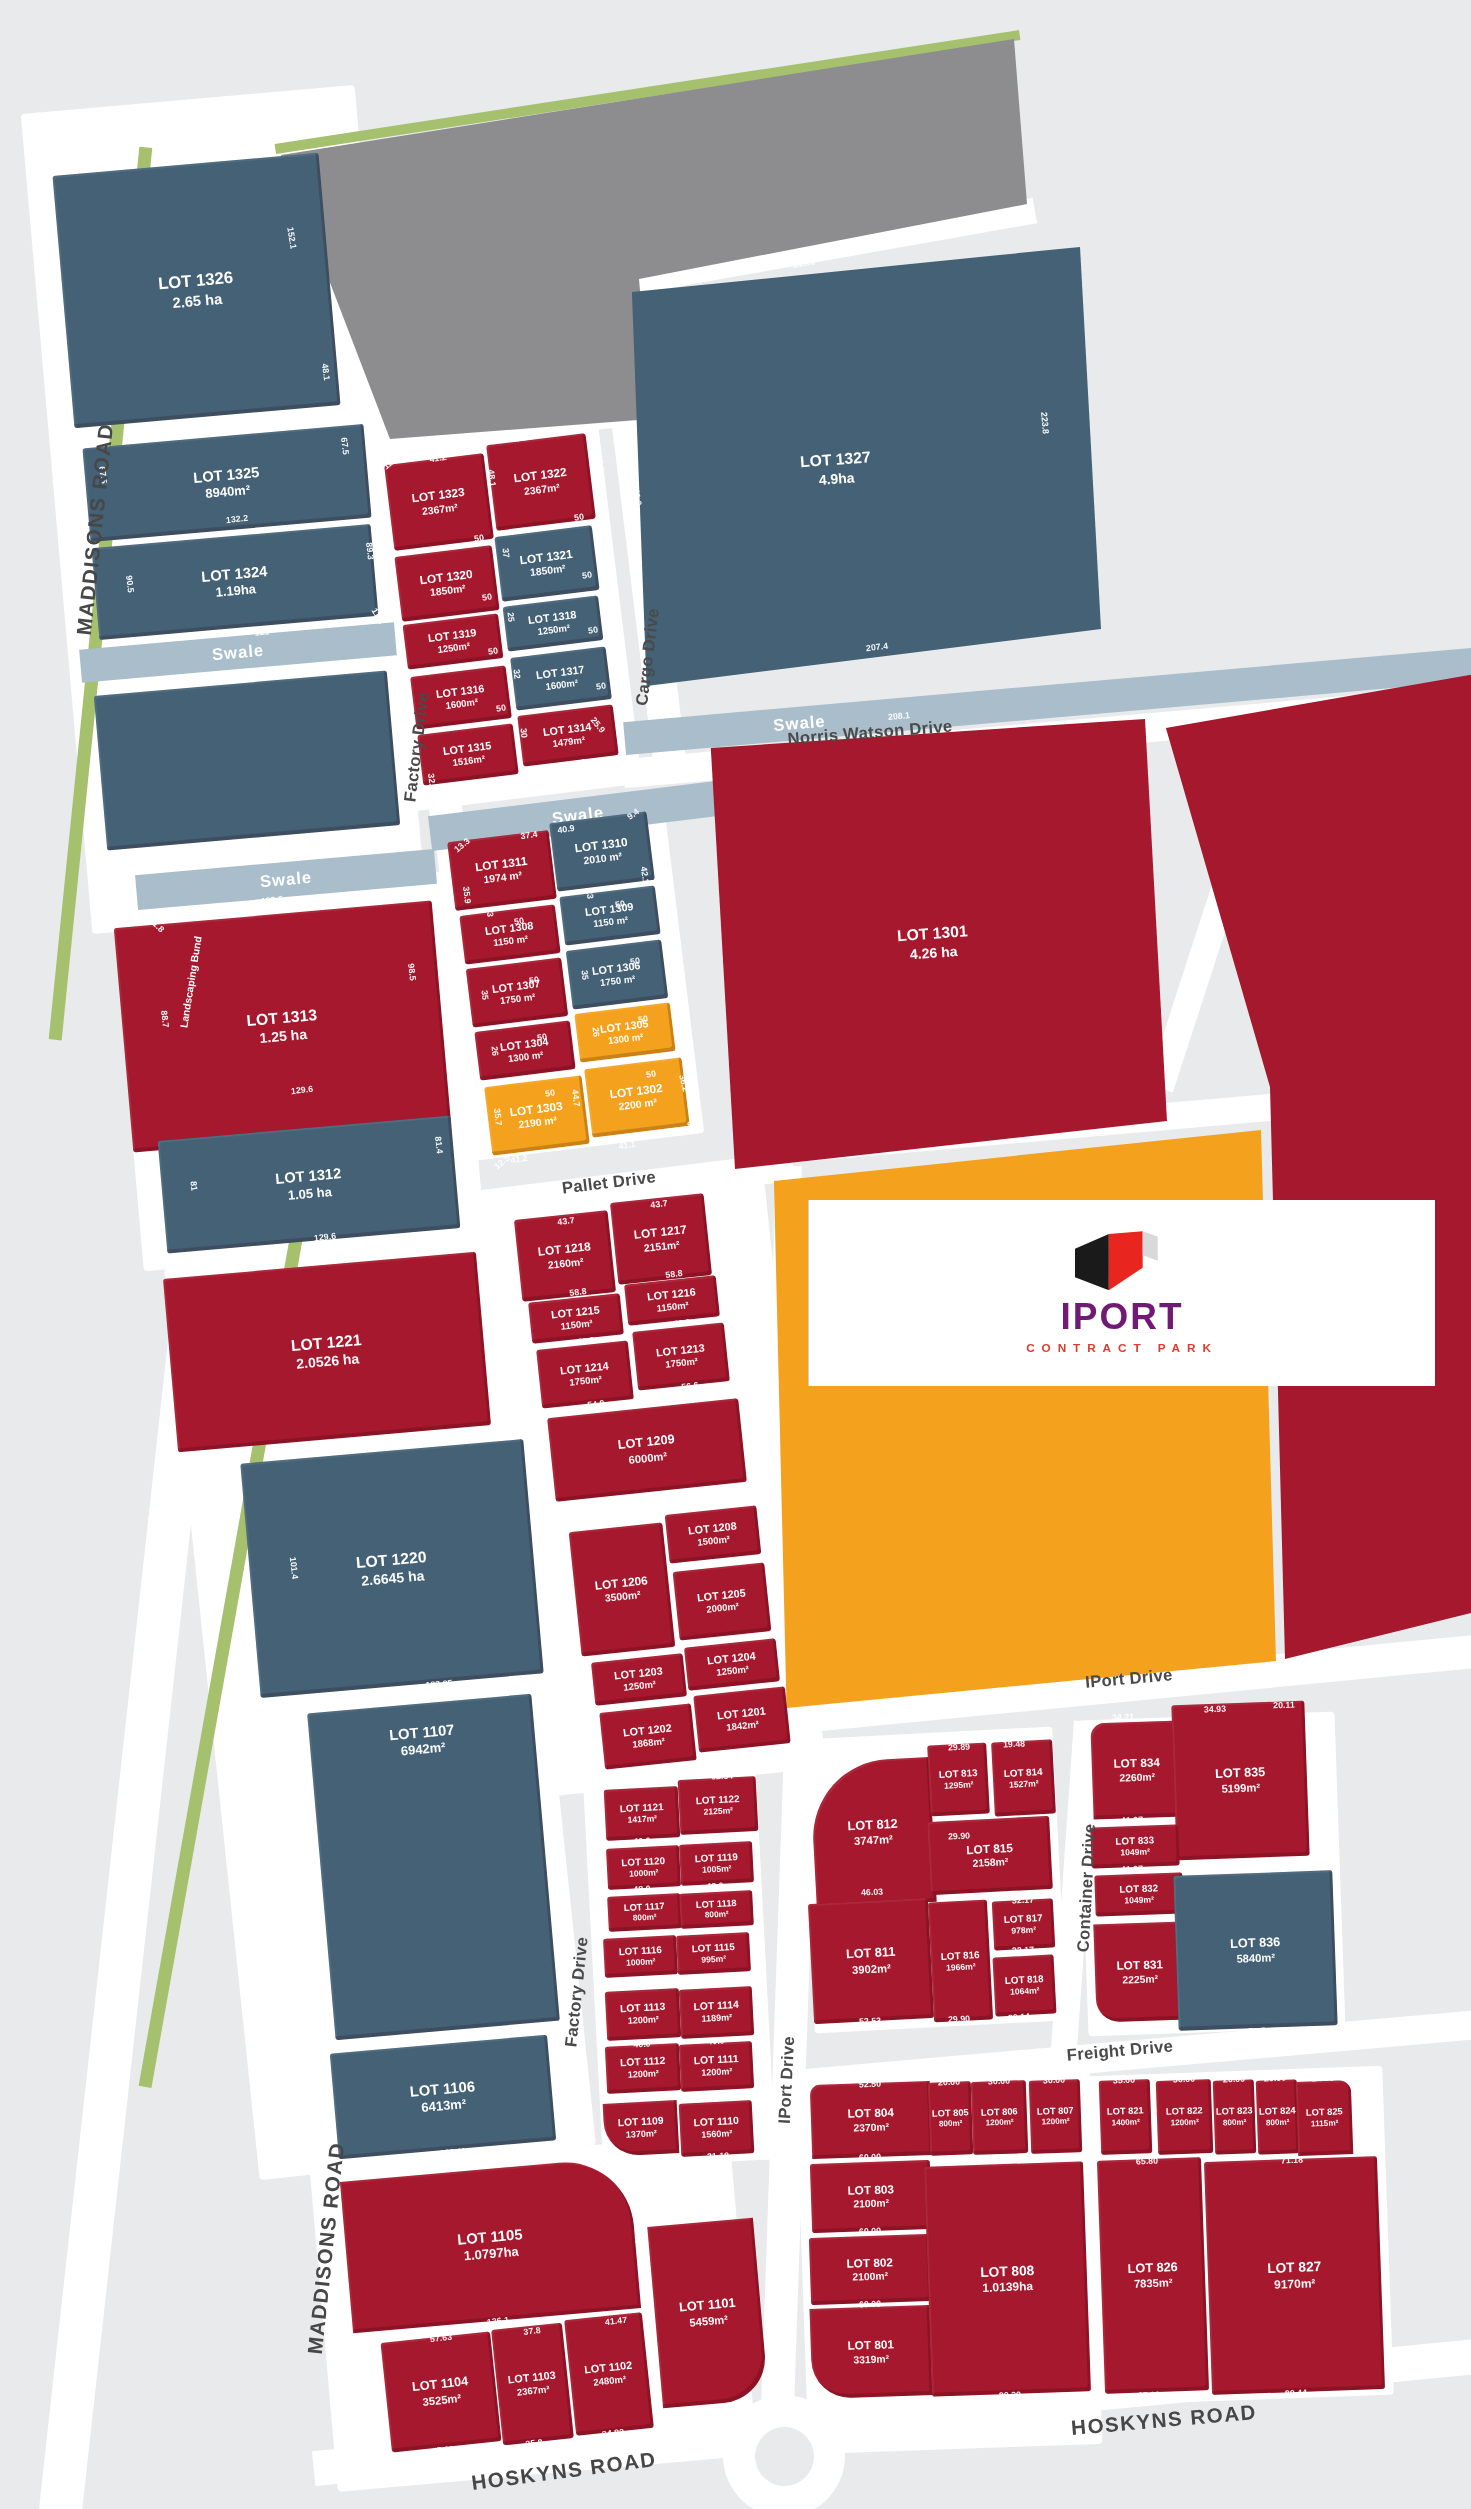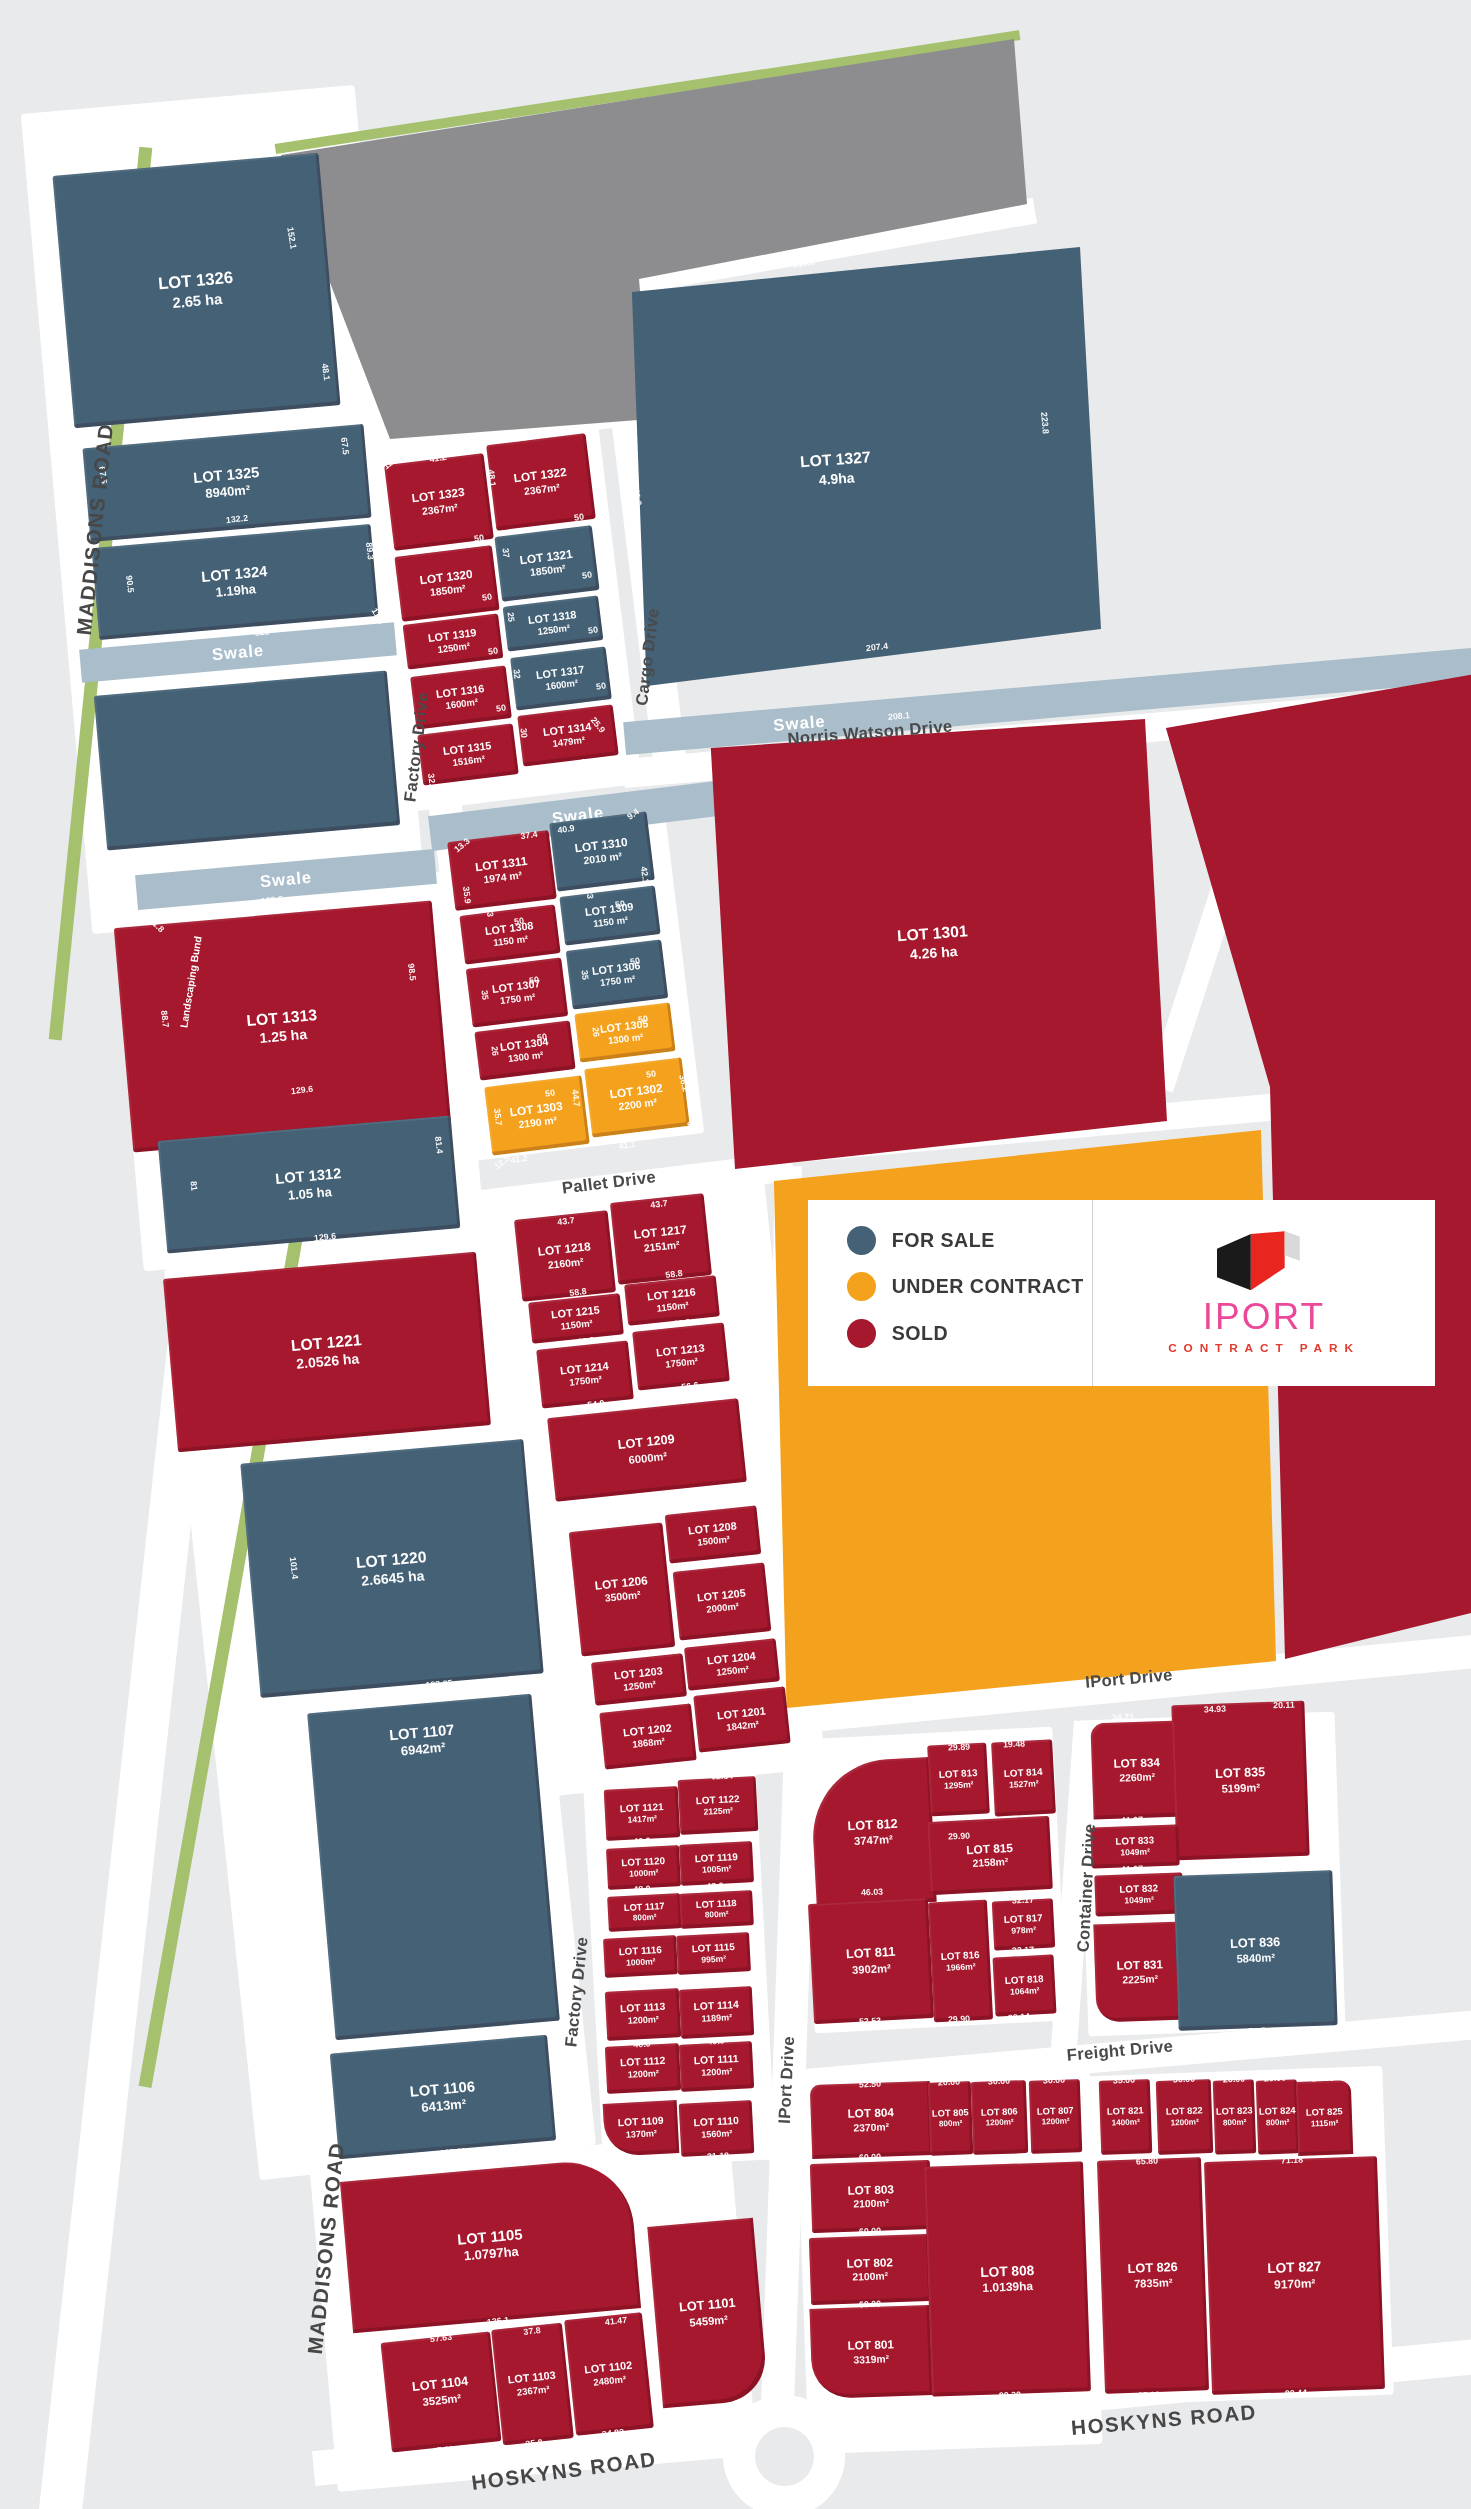--- a/index.html
+++ b/index.html
@@ -30,21 +30,21 @@
   .leg-row{display:flex;align-items:center;margin-bottom:17.6px;}
   .leg-swatch{width:29px;height:29px;border-radius:50%;margin-right:15.7px;flex:0 0 auto;}
   .leg-label{font-size:19.6px;font-weight:700;color:#3A3A3A;letter-spacing:0.5px;}
   .leg-divider{width:1px;height:100%;background:#cfcfcf;}
   .leg-logo{flex:1;display:flex;flex-direction:column;align-items:center;justify-content:center;}
   .logo-mark{position:relative;width:94px;height:59px;margin-bottom:7.8px;}
   .logo-mark div{position:absolute;left:0;top:0;width:100%;height:100%;}
   .lm-black{background:#1A1A1A;clip-path:polygon(0% 30%,36% 5%,36% 100%,0% 78%);}
   .lm-red{background:#E8251F;clip-path:polygon(36% 5%,72% 0%,72% 62%,36% 100%);}
   .lm-gray{background:#D9D9D9;clip-path:polygon(72% 0%,88% 9%,88% 50%,72% 41%);}
-  .logo-word{font-size:37px;font-weight:400;color:#ec4899;letter-spacing:2px;line-height:1;}
+  .logo-word{font-size:37px;font-weight:700;color:#701a75;letter-spacing:2px;line-height:1;}
   .logo-tag{font-size:11.8px;font-weight:700;color:#E23A2E;letter-spacing:6.9px;margin-top:5.9px;}
 </style>
 </head>
 <body>
 
 <div id="map">
   <div class="road" style="left: 170px; top: 123px; width: 43px; height: 2401px; transform: rotate(6.3deg);"></div>
     <div class="road" style="left: 311px; top: 2395px; width: 1171px; height: 35px; transform: rotate(-5.5deg);"></div>
     <div class="road" style="left: 405px; top: 431px; width: 33px; height: 412px; transform: rotate(-8deg);"></div>
     <div class="road" style="left: 632px; top: 417px; width: 33px; height: 343px; transform: rotate(-7deg);"></div>
@@ -808,34 +808,20 @@
     <div class="rlab rl-street" style="left: 648px; top: 657px; transform: translate(-50%, -50%) rotate(-83deg);">Cargo Drive</div>
     <div class="rlab rl-street" style="left: 870px; top: 733px; transform: translate(-50%, -50%) rotate(-4.5deg);">Norris Watson Drive</div>
     <div class="rlab rl-street" style="left: 609px; top: 1183px; transform: translate(-50%, -50%) rotate(-7deg);">Pallet Drive</div>
     <div class="rlab rl-street" style="left: 577px; top: 1992px; transform: translate(-50%, -50%) rotate(-84deg);">Factory Drive</div>
     <div class="rlab rl-street" style="left: 1129px; top: 1679px; transform: translate(-50%, -50%) rotate(-5deg);">IPort Drive</div>
     <div class="rlab rl-street" style="left: 787px; top: 2080px; transform: translate(-50%, -50%) rotate(-87deg);">IPort Drive</div>
     <div class="rlab rl-street" style="left: 1120px; top: 2051px; transform: translate(-50%, -50%) rotate(-5deg);">Freight Drive</div>
     <div class="rlab rl-street" style="left: 1087px; top: 1888px; transform: translate(-50%, -50%) rotate(-87deg);">Container Drive</div>
     <div class="bund" style="left: 191px; top: 982px; transform: translate(-50%, -50%) rotate(-81deg);">Landscaping Bund</div>
 <div class="legend">
-    <div class="leg-items">
-      <div class="leg-row">
-        <div class="leg-swatch" style="background: rgb(68, 97, 118);"></div>
-        <div class="leg-label">FOR SALE</div>
-      </div>
-      <div class="leg-row">
-        <div class="leg-swatch" style="background: rgb(244, 162, 29);"></div>
-        <div class="leg-label">UNDER CONTRACT</div>
-      </div>
-      <div class="leg-row">
-        <div class="leg-swatch" style="background: rgb(165, 24, 45);"></div>
-        <div class="leg-label">SOLD</div>
-      </div>
-    </div>
     <div class="leg-divider"></div>
     <div class="leg-logo">
       <div class="logo-mark">
         <div class="lm-black"></div>
           <div class="lm-red"></div>
           <div class="lm-gray"></div>
       </div>
       <div class="logo-word">IPORT</div>
       <div class="logo-tag">CONTRACT PARK</div>
     </div>

